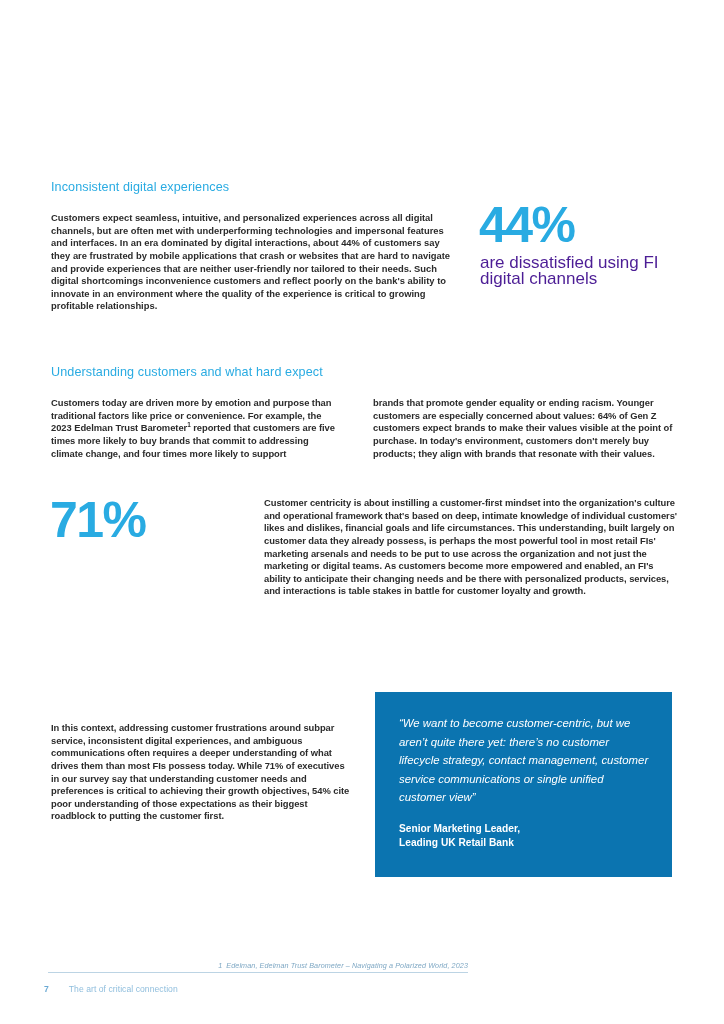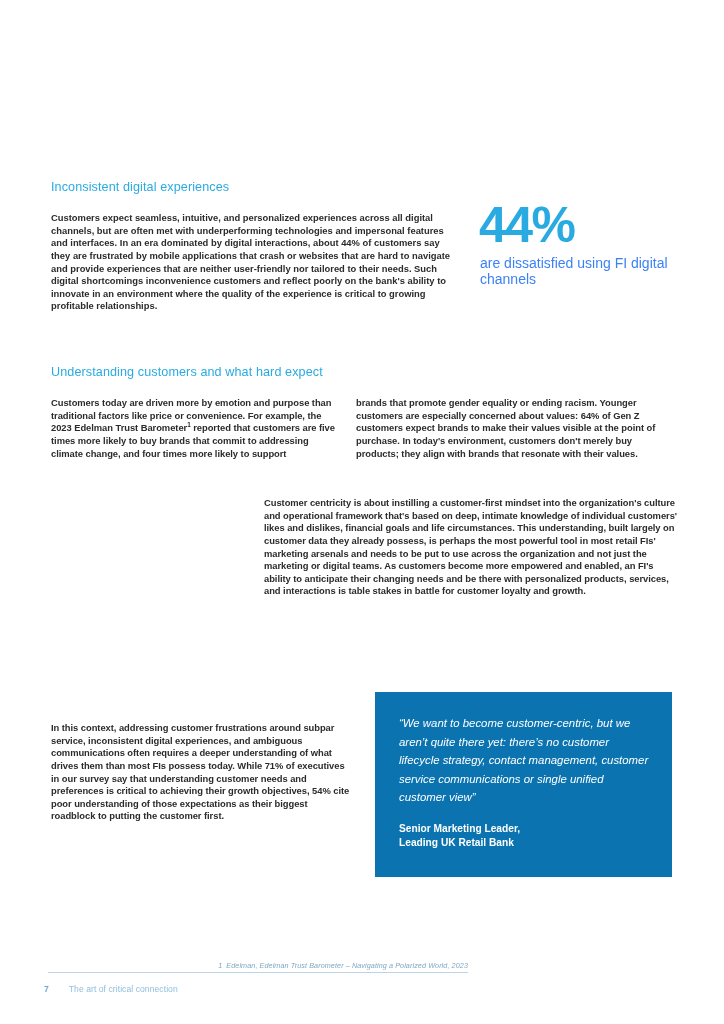--- a/index.html
+++ b/index.html
@@ -43,22 +43,22 @@
   
   .stat-number {
     position: absolute;
     color: #29abe2;
     font-weight: 700;
     letter-spacing: -1.5px;
     line-height: 1;
   }
   .stat-caption {
     position: absolute;
-    color: #3b82f6;
-    font-size: 14px;
+    color: #4c1d95;
+    font-size: 17px;
     line-height: 16.4px;
     font-weight: 400;
   }
 
   
   #stat-44-number {
     left: 479px;
     top: 200px;
     font-size: 50px;
   }
@@ -88,21 +88,21 @@
     width: 400px;
   }
 
   #heading-understanding { left: 51px; top: 355px; }
   #para-understanding-left {
     left: 51px;
     top: 388px;
     width: 290px;
   }
   #para-understanding-right {
-    left: 356px;
+    left: 373px;
     top: 388px;
     width: 310px;
   }
 
   #para-centricity {
     left: 264px;
     top: 488px;
     width: 418px;
   }
 
@@ -198,20 +198,21 @@
 
   <div class="stat-number" id="stat-44-number">44%</div>
   <div class="stat-caption" id="stat-44-caption">are dissatisfied using FI digital channels</div>
 
   <h2 class="heading" id="heading-understanding">Understanding customers and what hard expect</h2>
 
   <p class="body-text narrow" id="para-understanding-left"><span>Customers today are driven more by emotion and purpose than traditional factors like price or convenience. For example, the 2023 Edelman Trust Barometer</span><sup class="fn">1</sup><span> reported that customers are five times more likely to buy brands that commit to addressing climate change, and four times more likely to support</span></p>
 
   <p class="body-text narrow" id="para-understanding-right">brands that promote gender equality or ending racism. Younger customers are especially concerned about values: 64% of Gen Z customers expect brands to make their values visible at the point of purchase. In today's environment, customers don't merely buy products; they align with brands that resonate with their values.</p>
 
+  <div class="stat-number" id="stat-71-number">71%</div>
 
   <p class="body-text narrow" id="para-centricity">Customer centricity is about instilling a customer-first mindset into the organization's culture and operational framework that's based on deep, intimate knowledge of individual customers' likes and dislikes, financial goals and life circumstances. This understanding, built largely on customer data they already possess, is perhaps the most powerful tool in most retail FIs' marketing arsenals and needs to be put to use across the organization and not just the marketing or digital teams. As customers become more empowered and enabled, an FI's ability to anticipate their changing needs and be there with personalized products, services, and interactions is table stakes in battle for customer loyalty and growth.</p>
 
   <p class="body-text narrow" id="para-context">In this context, addressing customer frustrations around subpar service, inconsistent digital experiences, and ambiguous communications often requires a deeper understanding of what drives them than most FIs possess today. While 71% of executives in our survey say that understanding customer needs and preferences is critical to achieving their growth objectives, 54% cite poor understanding of those expectations as their biggest roadblock to putting the customer first.</p>
 
   <div id="quote-panel">
     <div id="quote-text">“We want to become customer-centric, but we aren’t quite there yet: there’s no customer lifecycle strategy, contact management, customer service communications or single unified customer view”</div>
     <div id="quote-attribution">Senior Marketing Leader,
 Leading UK Retail Bank</div>
   </div>

